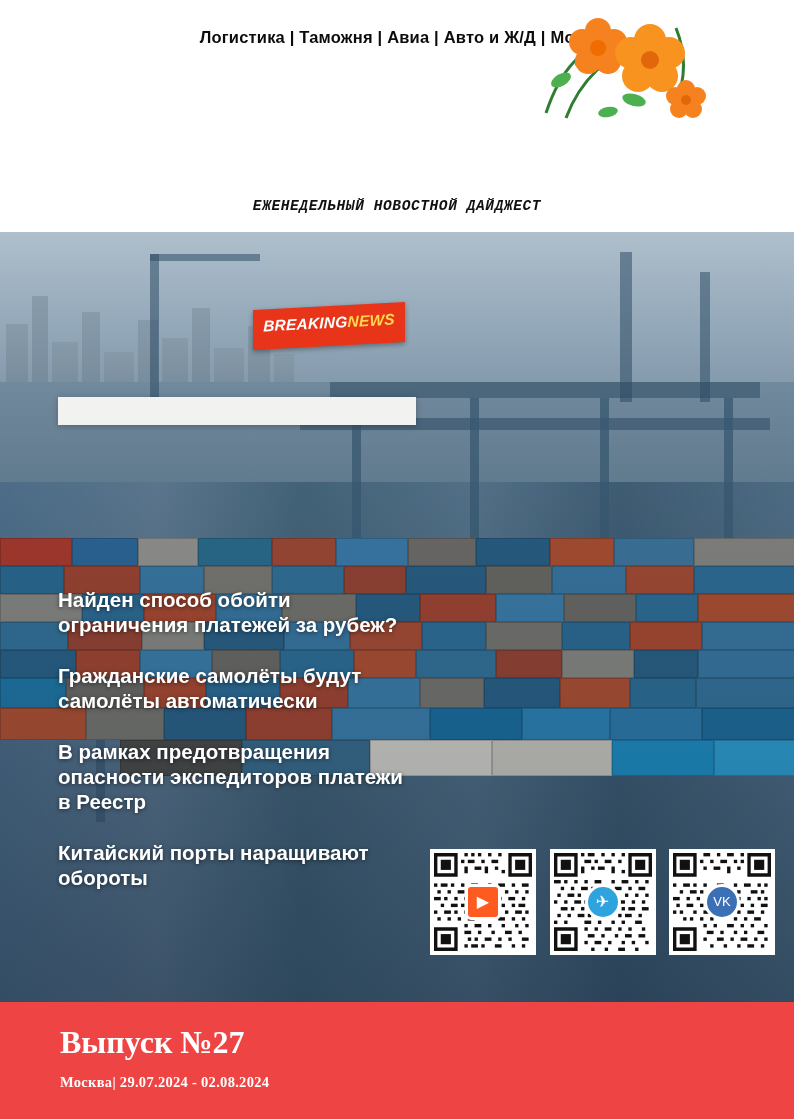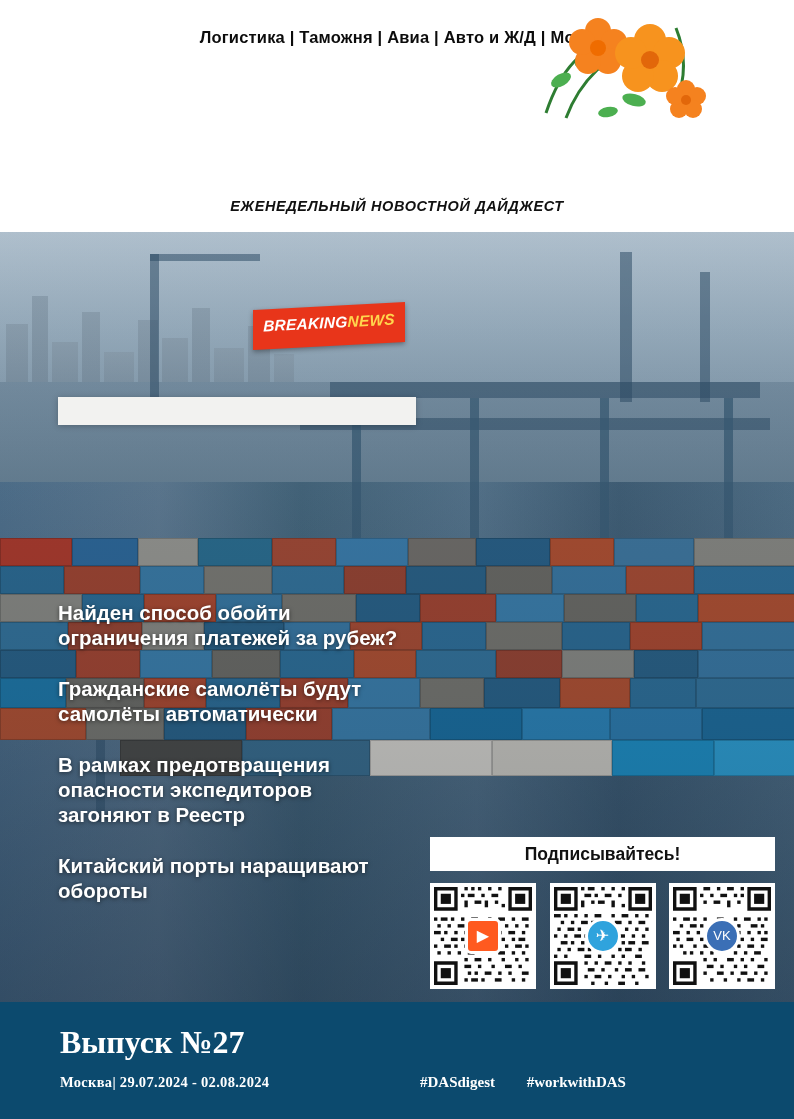--- a/index.html
+++ b/index.html
@@ -52,21 +52,21 @@
     line-height: 96px;
     color: #000000;
     letter-spacing: 1px;
   }
   .subtitle {
     position: absolute;
     top: 198px;
     left: 0;
     width: 794px;
     text-align: center;
-    font-family: Liberation Sans, sans-serif;
+    font-family: Liberation Mono, monospace;
     font-style: italic;
     font-weight: bold;
     font-size: 14.5px;
     letter-spacing: 0.6px;
     color: #111111;
   }
 
   
   .flowers {
     position: absolute;
@@ -211,21 +211,21 @@
   .lead-title {
     color: #111111;
     font-weight: bold;
     font-size: 21px;
     line-height: 26px;
   }
 
   
   .headlines {
     position: absolute;
-    top: 368px;
+    top: 355px;
     left: 58px;
     width: 345px;
   }
   .headline {
     color: #ffffff;
     font-weight: bold;
     font-size: 20.5px;
     line-height: 25px;
     margin-bottom: 26px;
     text-shadow: 0 1px 4px rgba(0,0,0,0.55);
@@ -316,21 +316,21 @@
   .qr.tg .badge { background: #2fa3dd; border-radius: 50%; }
   .qr.vk .badge { background: #3b6fb6; border-radius: 50%; font-size: 13px; }
 
   
   .footer {
     position: absolute;
     top: 1002px;
     left: 0;
     width: 794px;
     height: 117px;
-    background: #0c4a6e;
+    background: #ef4444;
     color: #ffffff;
   }
   .footer-issue {
     position: absolute;
     top: 22px;
     left: 60px;
     font-family: "Liberation Serif", serif;
     font-weight: bold;
     font-size: 32px;
   }
@@ -540,27 +540,26 @@
         <span>BREAKING</span><b>NEWS</b>
       </div>
     </div>
 
     <div class="lead-card">
     </div>
 
     <div class="headlines">
       <div class="headline">Найден способ обойти ограничения платежей за рубеж?</div>
       <div class="headline">Гражданские самолёты будут самолёты автоматически</div>
-      <div class="headline">В рамках предотвращения опасности экспедиторов загоняют в Реестр</div>
+      <div class="headline">В рамках предотвращения опасности экспедиторов платежи в Реестр</div>
       <div class="headline">Китайский порты наращивают обороты</div>
     </div>
 
 
     <div class="subscribe">
-      <div class="subscribe-title">Подписывайтесь!</div>
       <div class="qr-row">
         <div class="qr yt">
           <svg class="pattern" viewBox="0 0 29 29">
             <rect width="29" height="29" fill="#fff"></rect>
             <g fill="#111">
               <path d="M0 0h7v7H0zM1 1v5h5V1z" fill-rule="evenodd"></path>
                 <rect x="2" y="2" width="3" height="3"></rect>
               <path d="M22 0h7v7h-7zM23 1v5h5V1z" fill-rule="evenodd"></path>
                 <rect x="24" y="2" width="3" height="3"></rect>
               <path d="M0 22h7v7H0zM1 23v5h5v-5z" fill-rule="evenodd"></path>
@@ -850,19 +849,15 @@
           </svg>
           <div class="badge">VK</div>
         </div>
       </div>
     </div>
   </div>
 
   <div class="footer">
     <div class="footer-issue">Выпуск №27</div>
     <div class="footer-place">Москва| 29.07.2024 - 02.08.2024</div>
-    <div class="footer-tags">
-      <span>#DASdigest</span>
-      <span>#workwithDAS</span>
-    </div>
   </div>
 
 </div>
 
 </body></html>

